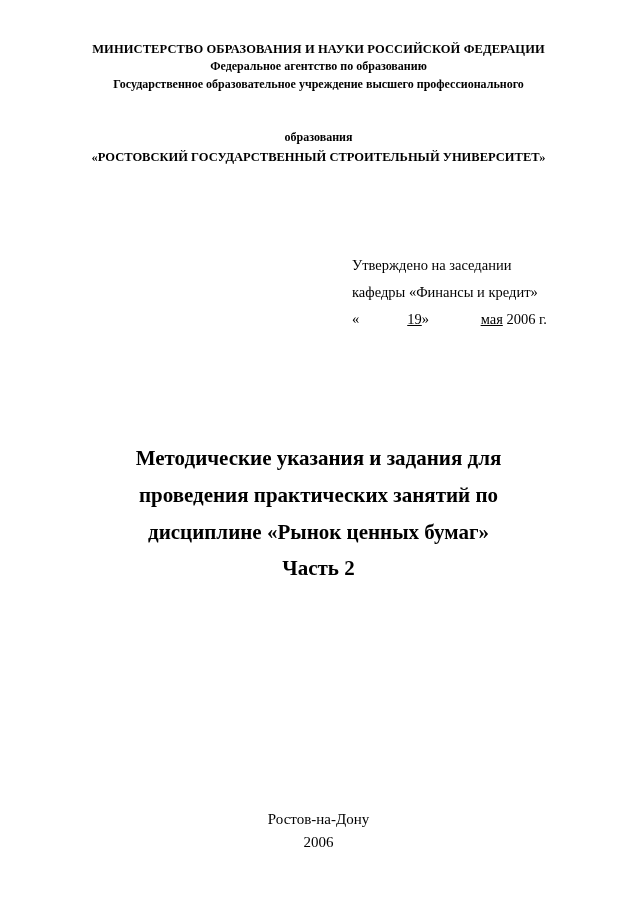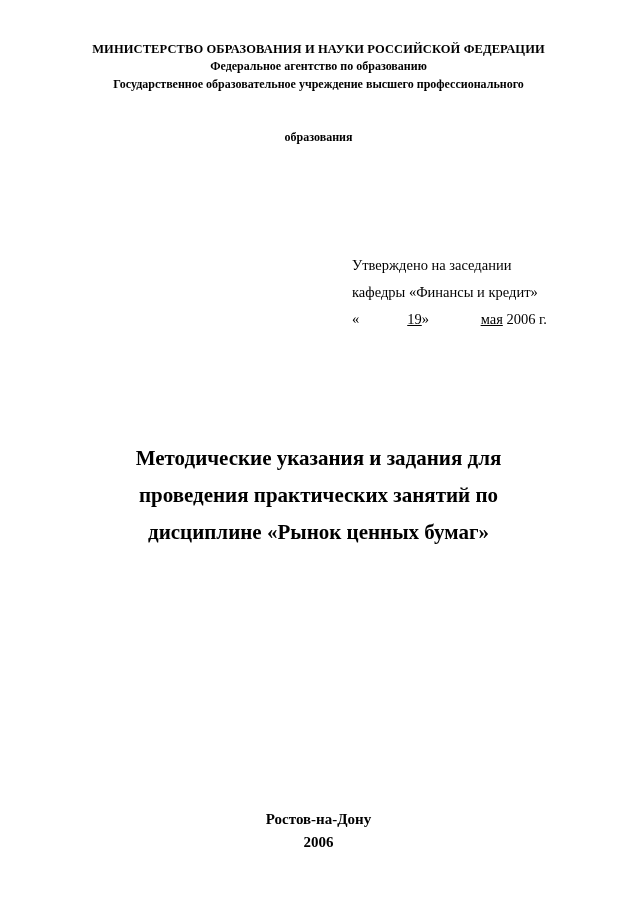--- a/index.html
+++ b/index.html
@@ -69,47 +69,49 @@
     display: block;
   }
 
   
   .footer {
     position: absolute;
     left: 0;
     top: 808px;
     width: 637px;
     text-align: center;
-    font-weight: bold;
+    font-weight: normal;
     font-size: 15px;
     line-height: 1.5;
   }
 </style>
 </head>
 <body>
 
 <div class="page">
 
   <div class="header">
     <div class="line l1">МИНИСТЕРСТВО ОБРАЗОВАНИЯ И НАУКИ РОССИЙСКОЙ ФЕДЕРАЦИИ</div>
     <div class="line l2">Федеральное агентство по образованию</div>
     <div class="line l3">Государственное образовательное учреждение высшего профессионального</div>
     <div class="line l4">образования</div>
+    <div class="line l5">«РОСТОВСКИЙ ГОСУДАРСТВЕННЫЙ СТРОИТЕЛЬНЫЙ УНИВЕРСИТЕТ»</div>
   </div>
 
   <div class="approval">
     <div>Утверждено на заседании</div>
     <div>кафедры «Финансы и кредит»</div>
     <div><span>«</span><span class="u">19</span><span>» </span><span class="u">мая</span><span> 2006 г.</span></div>
   </div>
 
   <div class="title">
     <span class="part">Методические указания и задания для</span>
     <span class="part">проведения практических занятий по</span>
     <span class="part">дисциплине «Рынок ценных бумаг»</span>
+    <span class="part">Часть 2</span>
   </div>
 
   <div class="footer">
     <div>Ростов-на-Дону</div>
     <div>2006</div>
   </div>
 
 </div>
 
 </body></html>

